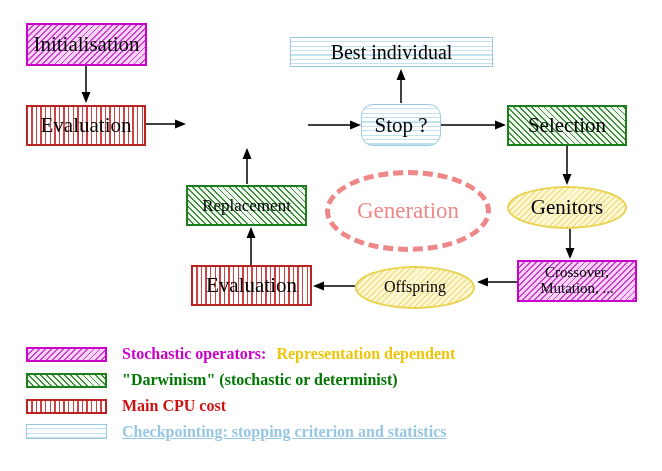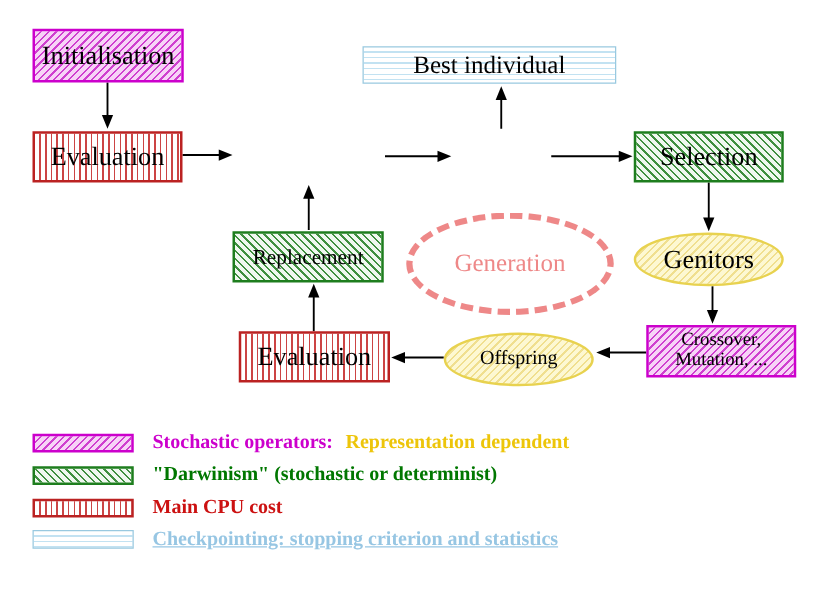--- a/index.html
+++ b/index.html
@@ -50,21 +50,21 @@
     background: transparent;
   }
   
   #node-initialisation { left: 26px;  top: 23px;  width: 121px; height: 43px; font-size: 21px; }
   #node-best-individual{ left: 290px; top: 37px;  width: 203px; height: 30px; font-size: 20px; }
   #node-evaluation-top { left: 26px;  top: 105px; width: 120px; height: 41px; font-size: 21px; }
   #node-parents        { left: 187px; top: 103px; width: 120px; height: 44px; font-size: 21px; }
   #node-stop           { left: 361px; top: 104px; width: 80px;  height: 42px; font-size: 21px; border-radius: 12px; }
   #node-selection      { left: 507px; top: 105px; width: 120px; height: 41px; font-size: 21px; }
   #node-replacement    { left: 186px; top: 185px; width: 121px; height: 41px; font-size: 17px; }
-  #node-generation     { left: 325px; top: 170px; width: 166px; height: 82px; font-size: 20px; }
+  #node-generation     { left: 325px; top: 170px; width: 166px; height: 82px; font-size: 23px; }
   #node-genitors       { left: 507px; top: 186px; width: 120px; height: 43px; font-size: 21px; }
   #node-evaluation-bottom { left: 191px; top: 265px; width: 121px; height: 41px; font-size: 21px; }
   #node-offspring      { left: 355px; top: 266px; width: 120px; height: 43px; font-size: 16px; }
   #node-crossover      { left: 517px; top: 260px; width: 120px; height: 42px; font-size: 15px; flex-direction: column; }
   
   #arrows {
     position: absolute;
     left: 0; top: 0;
     width: 662px; height: 471px;
     pointer-events: none;
@@ -154,20 +154,23 @@
 
   <div class="node stripe-cyan" id="node-best-individual">
     <span>Best individual</span>
   </div>
 
   <div class="node stripe-red" id="node-evaluation-top">
     <span>Evaluation</span>
   </div>
 
 
+  <div class="node stripe-cyan" id="node-stop">
+    <span>Stop ?</span>
+  </div>
 
   <div class="node hatch-green" id="node-selection">
     <span>Selection</span>
   </div>
 
   <div class="node hatch-green" id="node-replacement">
     <span>Replacement</span>
   </div>
 
   <div class="node generation-ellipse" id="node-generation">

